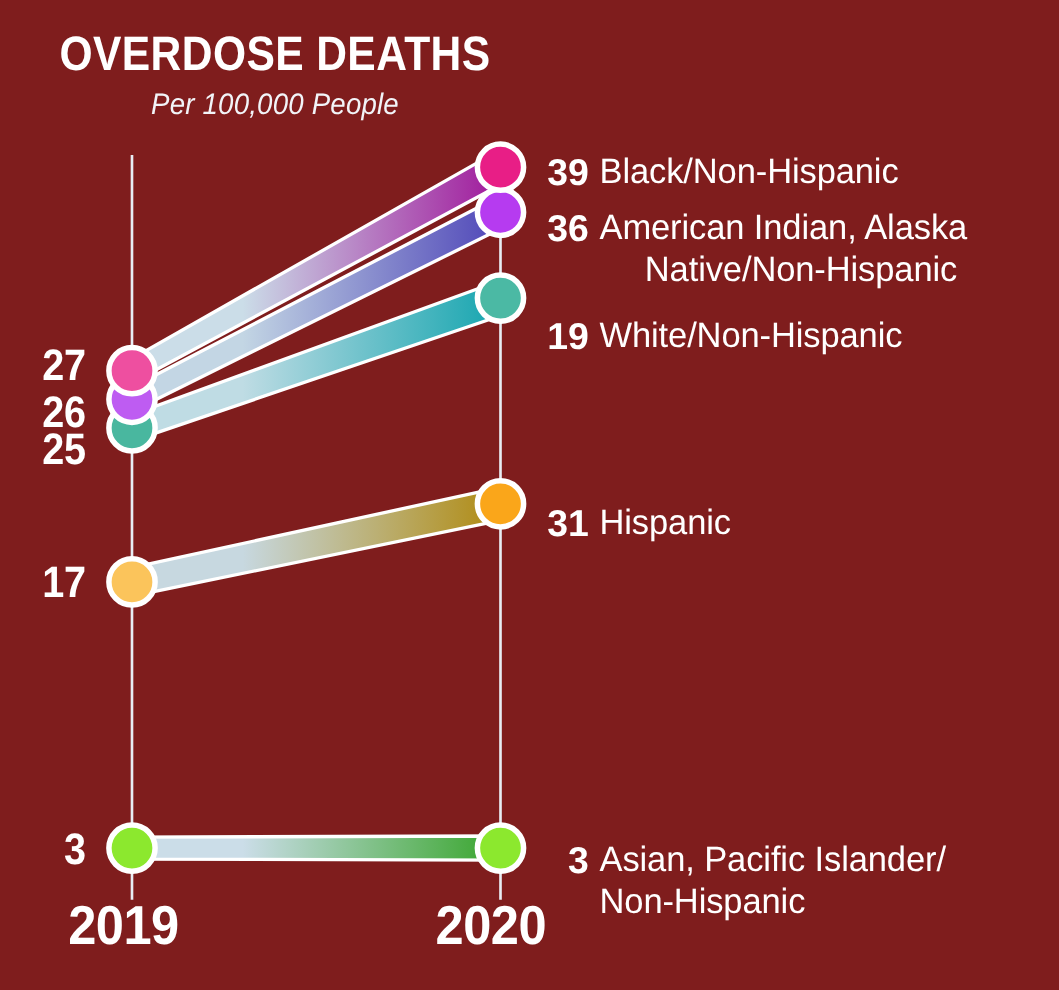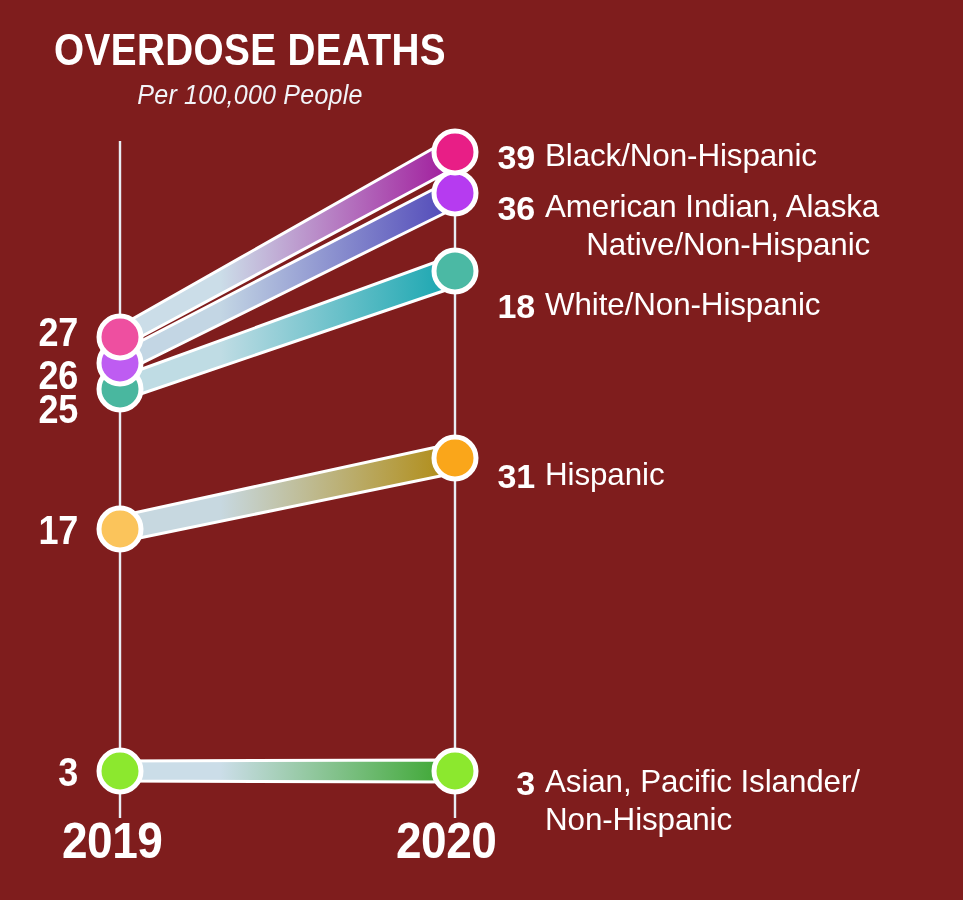--- a/index.html
+++ b/index.html
@@ -212,21 +212,21 @@
   <div id="right-labels">
       <div class="right-entry" style="top: 121px;">
         <div class="right-value">39</div>
         <div class="right-label"><span>Black/Non-Hispanic</span></div>
       </div>
       <div class="right-entry" style="top: 172px;">
         <div class="right-value">36</div>
         <div class="right-label"><span>American Indian, Alaska</span><span class="l2">Native/Non-Hispanic</span></div>
       </div>
       <div class="right-entry" style="top: 270px;">
-        <div class="right-value">18</div>
+        <div class="right-value">19</div>
         <div class="right-label"><span>White/Non-Hispanic</span></div>
       </div>
       <div class="right-entry" style="top: 440px;">
         <div class="right-value">31</div>
         <div class="right-label"><span>Hispanic</span></div>
       </div>
       <div class="right-entry" style="top: 747px;">
         <div class="right-value">3</div>
         <div class="right-label"><span>Asian, Pacific Islander/</span><span class="l2b">Non-Hispanic</span></div>
       </div>

